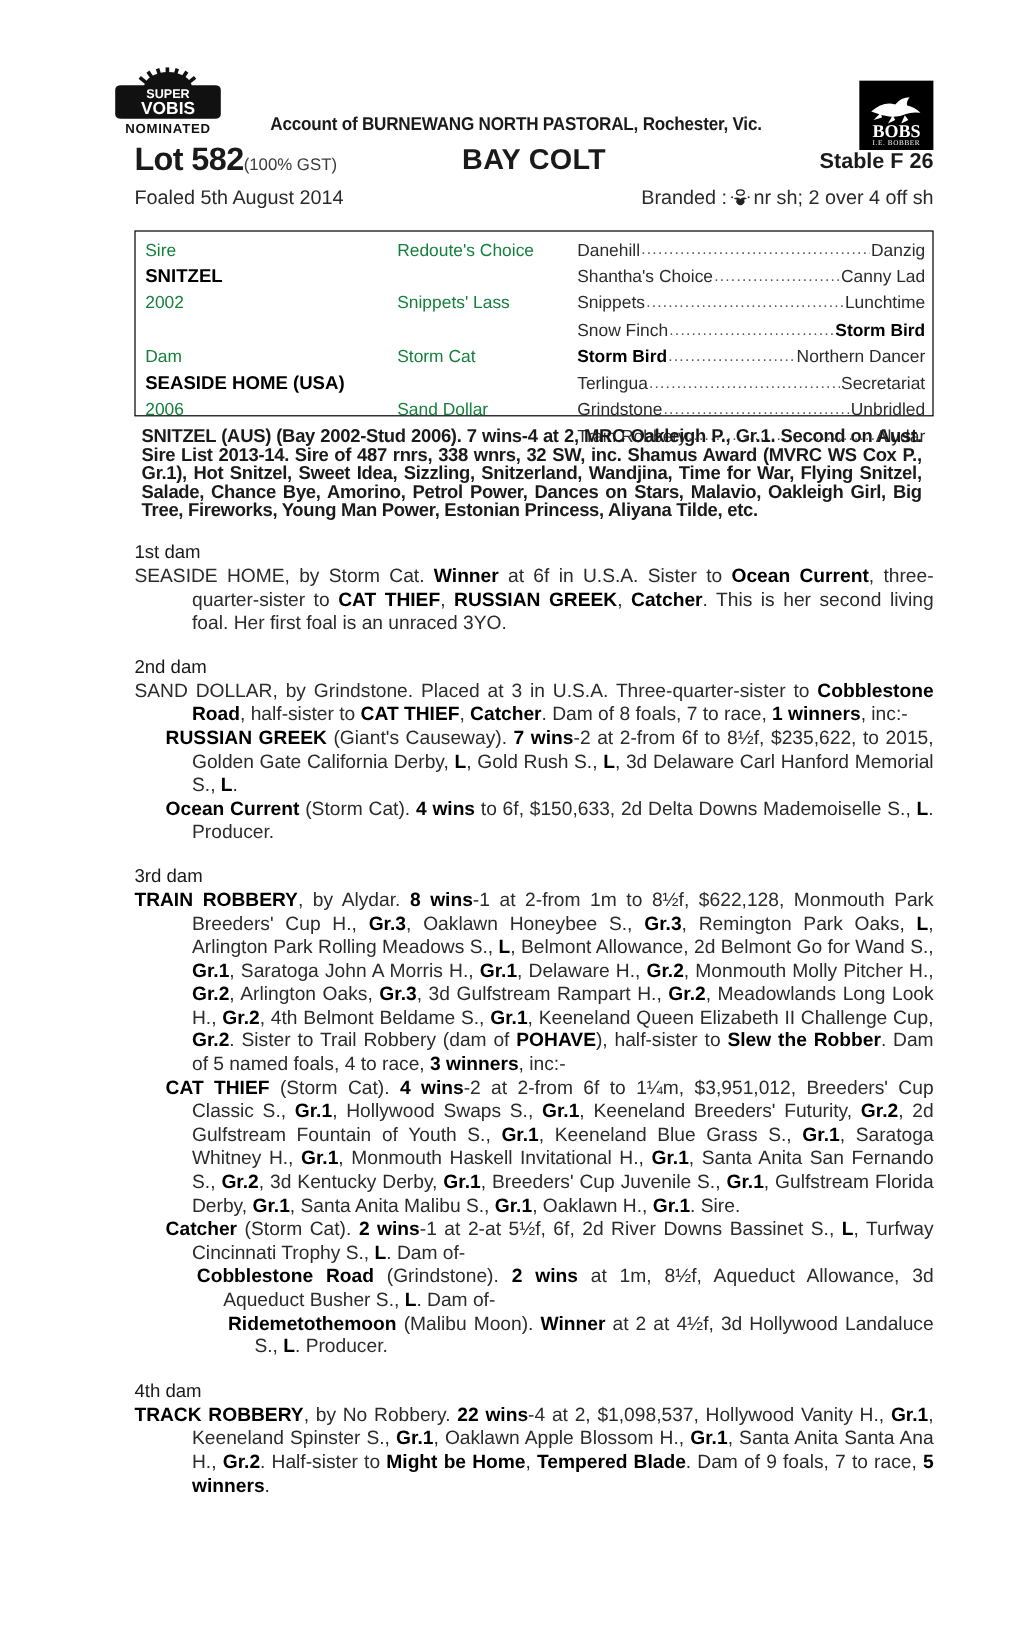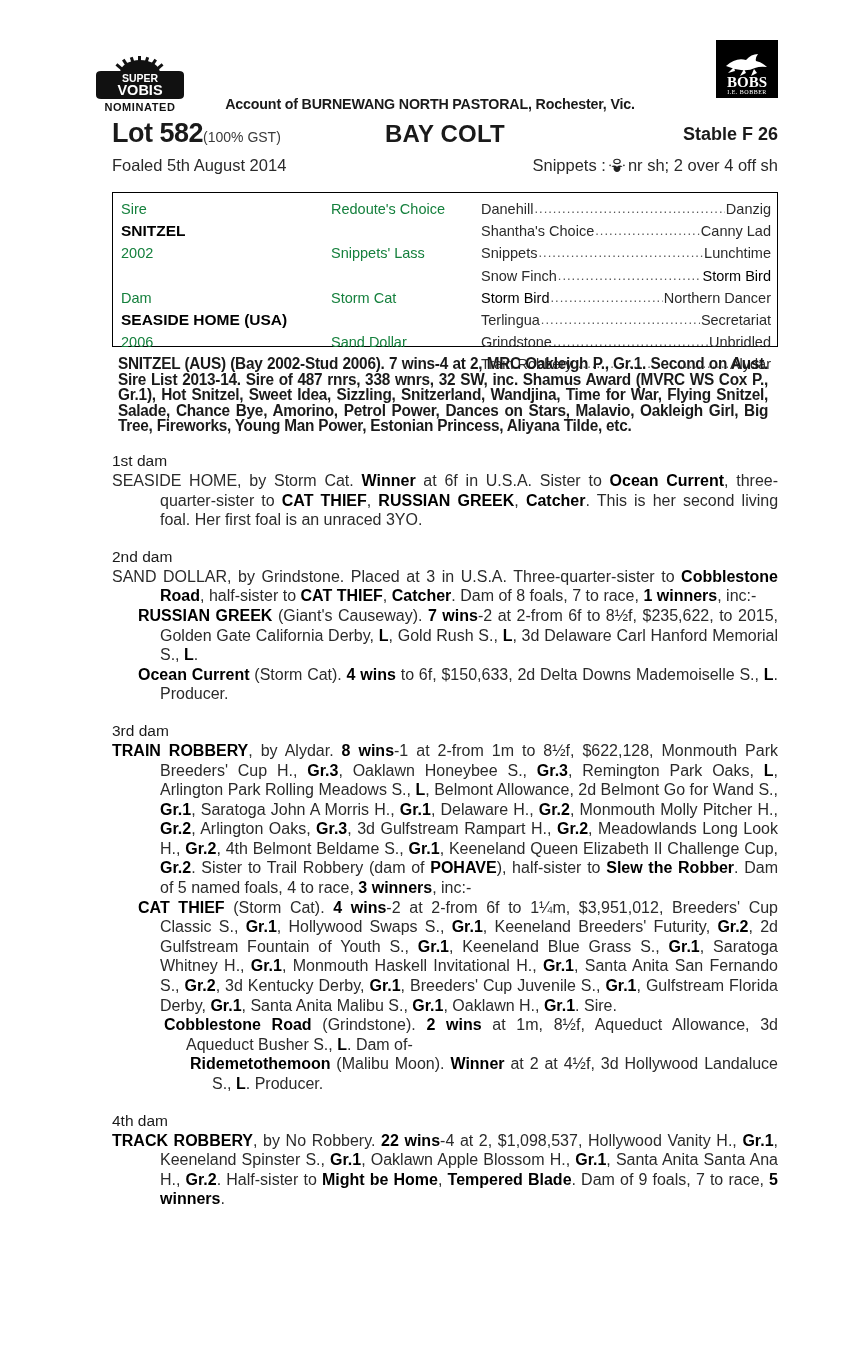--- a/index.html
+++ b/index.html
@@ -33,21 +33,21 @@
     left: 88px;
     top: 56px;
     width: 104px;
     height: 60px;
   }
   .vobis-logo svg { display:block; }
 
   .bobs-logo {
     position: absolute;
     right: 82px;
-    top: 40px;
+    top: 67px;
     width: 62px;
     height: 58px;
     background: #e5e5e5;
   }
   .bobs-logo svg { display:block; }
 
   .account-line {
     position: absolute;
     left: 0;
     right: 0;
@@ -177,21 +177,21 @@
     overflow: hidden;
     white-space: nowrap;
     margin: 0 1px;
     color: #555;
     letter-spacing: 1px;
     font-size: 13px;
     position: relative;
     bottom: 1px;
   }
   .leader .rt { white-space: nowrap; }
-  .leader .bold { font-weight: normal; color: #000; }
+  .leader .bold { font-weight: bold; color: #000; }
 
   
   .sire-block {
     margin: 9px 82px 0 118px;
     font-size: 15.6px;
     font-weight: bold;
     line-height: 15.6px;
     letter-spacing: -0.25px;
     text-align: justify;
     transform: scaleX(0.985);
@@ -272,21 +272,21 @@
     <div class="lot-number">
       <span>Lot 582</span><span class="gst">(100% GST)</span>
     </div>
     <div class="colt-type">BAY COLT</div>
     <div class="stable">Stable F 26</div>
   </div>
 
   <div class="foaled-row">
     <div class="foaled">Foaled 5th August 2014</div>
     <div class="branded">
-      <span>Snippets :</span><span class="brand-glyph"><svg viewBox="0 0 20 16" width="20" height="16" aria-hidden="true">
+      <span>Branded :</span><span class="brand-glyph"><svg viewBox="0 0 20 16" width="20" height="16" aria-hidden="true">
             <g fill="#222">
               <ellipse cx="10" cy="3.4" rx="3.2" ry="2.2" fill="none" stroke="#222" stroke-width="1.1"></ellipse>
               <path d="M4.4 8.2 q3.4 -1.4 5.6 0.6 q2.2 -2 5.6 -0.6 q-1.6 1.2 -2.6 1.1 q1.2 1.8 -0.4 3.4 q-1.2 1.3 -2.6 1.3 q-1.4 0 -2.6 -1.3 q-1.6 -1.6 -0.4 -3.4 q-1 0.1 -2.6 -1.1 z"></path>
               <circle cx="3.1" cy="7.4" r="0.8"></circle>
               <circle cx="16.9" cy="7.4" r="0.8"></circle>
             </g>
           </svg></span><span>nr sh; 2 over 4 off sh</span>
     </div>
   </div>
 
@@ -371,20 +371,21 @@
       <div class="dam-heading">2nd dam</div>
       <p class="para hang1">SAND DOLLAR, by Grindstone. Placed at 3 in U.S.A. Three-quarter-sister to <b>Cobblestone Road</b>, half-sister to <b>CAT THIEF</b>, <b>Catcher</b>. Dam of 8 foals, 7 to race, <b>1 winners</b>, inc:-</p>
       <p class="para lvl1"><b>RUSSIAN GREEK</b> (Giant's Causeway). <b>7 wins</b>-2 at 2-from 6f to 8½f, $235,622, to 2015, Golden Gate California Derby, <b>L</b>, Gold Rush S., <b>L</b>, 3d Delaware Carl Hanford Memorial S., <b>L</b>.</p>
       <p class="para lvl1"><b>Ocean Current</b> (Storm Cat). <b>4 wins</b> to 6f, $150,633, 2d Delta Downs Mademoiselle S., <b>L</b>. Producer.</p>
     </div>
 
     <div>
       <div class="dam-heading">3rd dam</div>
       <p class="para hang1"><b>TRAIN ROBBERY</b>, by Alydar. <b>8 wins</b>-1 at 2-from 1m to 8½f, $622,128, Monmouth Park Breeders' Cup H., <b>Gr.3</b>, Oaklawn Honeybee S., <b>Gr.3</b>, Remington Park Oaks, <b>L</b>, Arlington Park Rolling Meadows S., <b>L</b>, Belmont Allowance, 2d Belmont Go for Wand S., <b>Gr.1</b>, Saratoga John A Morris H., <b>Gr.1</b>, Delaware H., <b>Gr.2</b>, Monmouth Molly Pitcher H., <b>Gr.2</b>, Arlington Oaks, <b>Gr.3</b>, 3d Gulfstream Rampart H., <b>Gr.2</b>, Meadowlands Long Look H., <b>Gr.2</b>, 4th Belmont Beldame S., <b>Gr.1</b>, Keeneland Queen Elizabeth II Challenge Cup, <b>Gr.2</b>. Sister to Trail Robbery (dam of <b>POHAVE</b>), half-sister to <b>Slew the Robber</b>. Dam of 5 named foals, 4 to race, <b>3 winners</b>, inc:-</p>
       <p class="para lvl1"><b>CAT THIEF</b> (Storm Cat). <b>4 wins</b>-2 at 2-from 6f to 1¼m, $3,951,012, Breeders' Cup Classic S., <b>Gr.1</b>, Hollywood Swaps S., <b>Gr.1</b>, Keeneland Breeders' Futurity, <b>Gr.2</b>, 2d Gulfstream Fountain of Youth S., <b>Gr.1</b>, Keeneland Blue Grass S., <b>Gr.1</b>, Saratoga Whitney H., <b>Gr.1</b>, Monmouth Haskell Invitational H., <b>Gr.1</b>, Santa Anita San Fernando S., <b>Gr.2</b>, 3d Kentucky Derby, <b>Gr.1</b>, Breeders' Cup Juvenile S., <b>Gr.1</b>, Gulfstream Florida Derby, <b>Gr.1</b>, Santa Anita Malibu S., <b>Gr.1</b>, Oaklawn H., <b>Gr.1</b>. Sire.</p>
+      <p class="para lvl1"><b>Catcher</b> (Storm Cat). <b>2 wins</b>-1 at 2-at 5½f, 6f, 2d River Downs Bassinet S., <b>L</b>, Turfway Cincinnati Trophy S., <b>L</b>. Dam of-</p>
       <p class="para lvl2"><b>Cobblestone Road</b> (Grindstone). <b>2 wins</b> at 1m, 8½f, Aqueduct Allowance, 3d Aqueduct Busher S., <b>L</b>. Dam of-</p>
       <p class="para lvl3"><b>Ridemetothemoon</b> (Malibu Moon). <b>Winner</b> at 2 at 4½f, 3d Hollywood Landaluce S., <b>L</b>. Producer.</p>
     </div>
 
     <div>
       <div class="dam-heading">4th dam</div>
       <p class="para hang1"><b>TRACK ROBBERY</b>, by No Robbery. <b>22 wins</b>-4 at 2, $1,098,537, Hollywood Vanity H., <b>Gr.1</b>, Keeneland Spinster S., <b>Gr.1</b>, Oaklawn Apple Blossom H., <b>Gr.1</b>, Santa Anita Santa Ana H., <b>Gr.2</b>. Half-sister to <b>Might be Home</b>, <b>Tempered Blade</b>. Dam of 9 foals, 7 to race, <b>5 winners</b>.</p>
     </div>
 
   </div>

